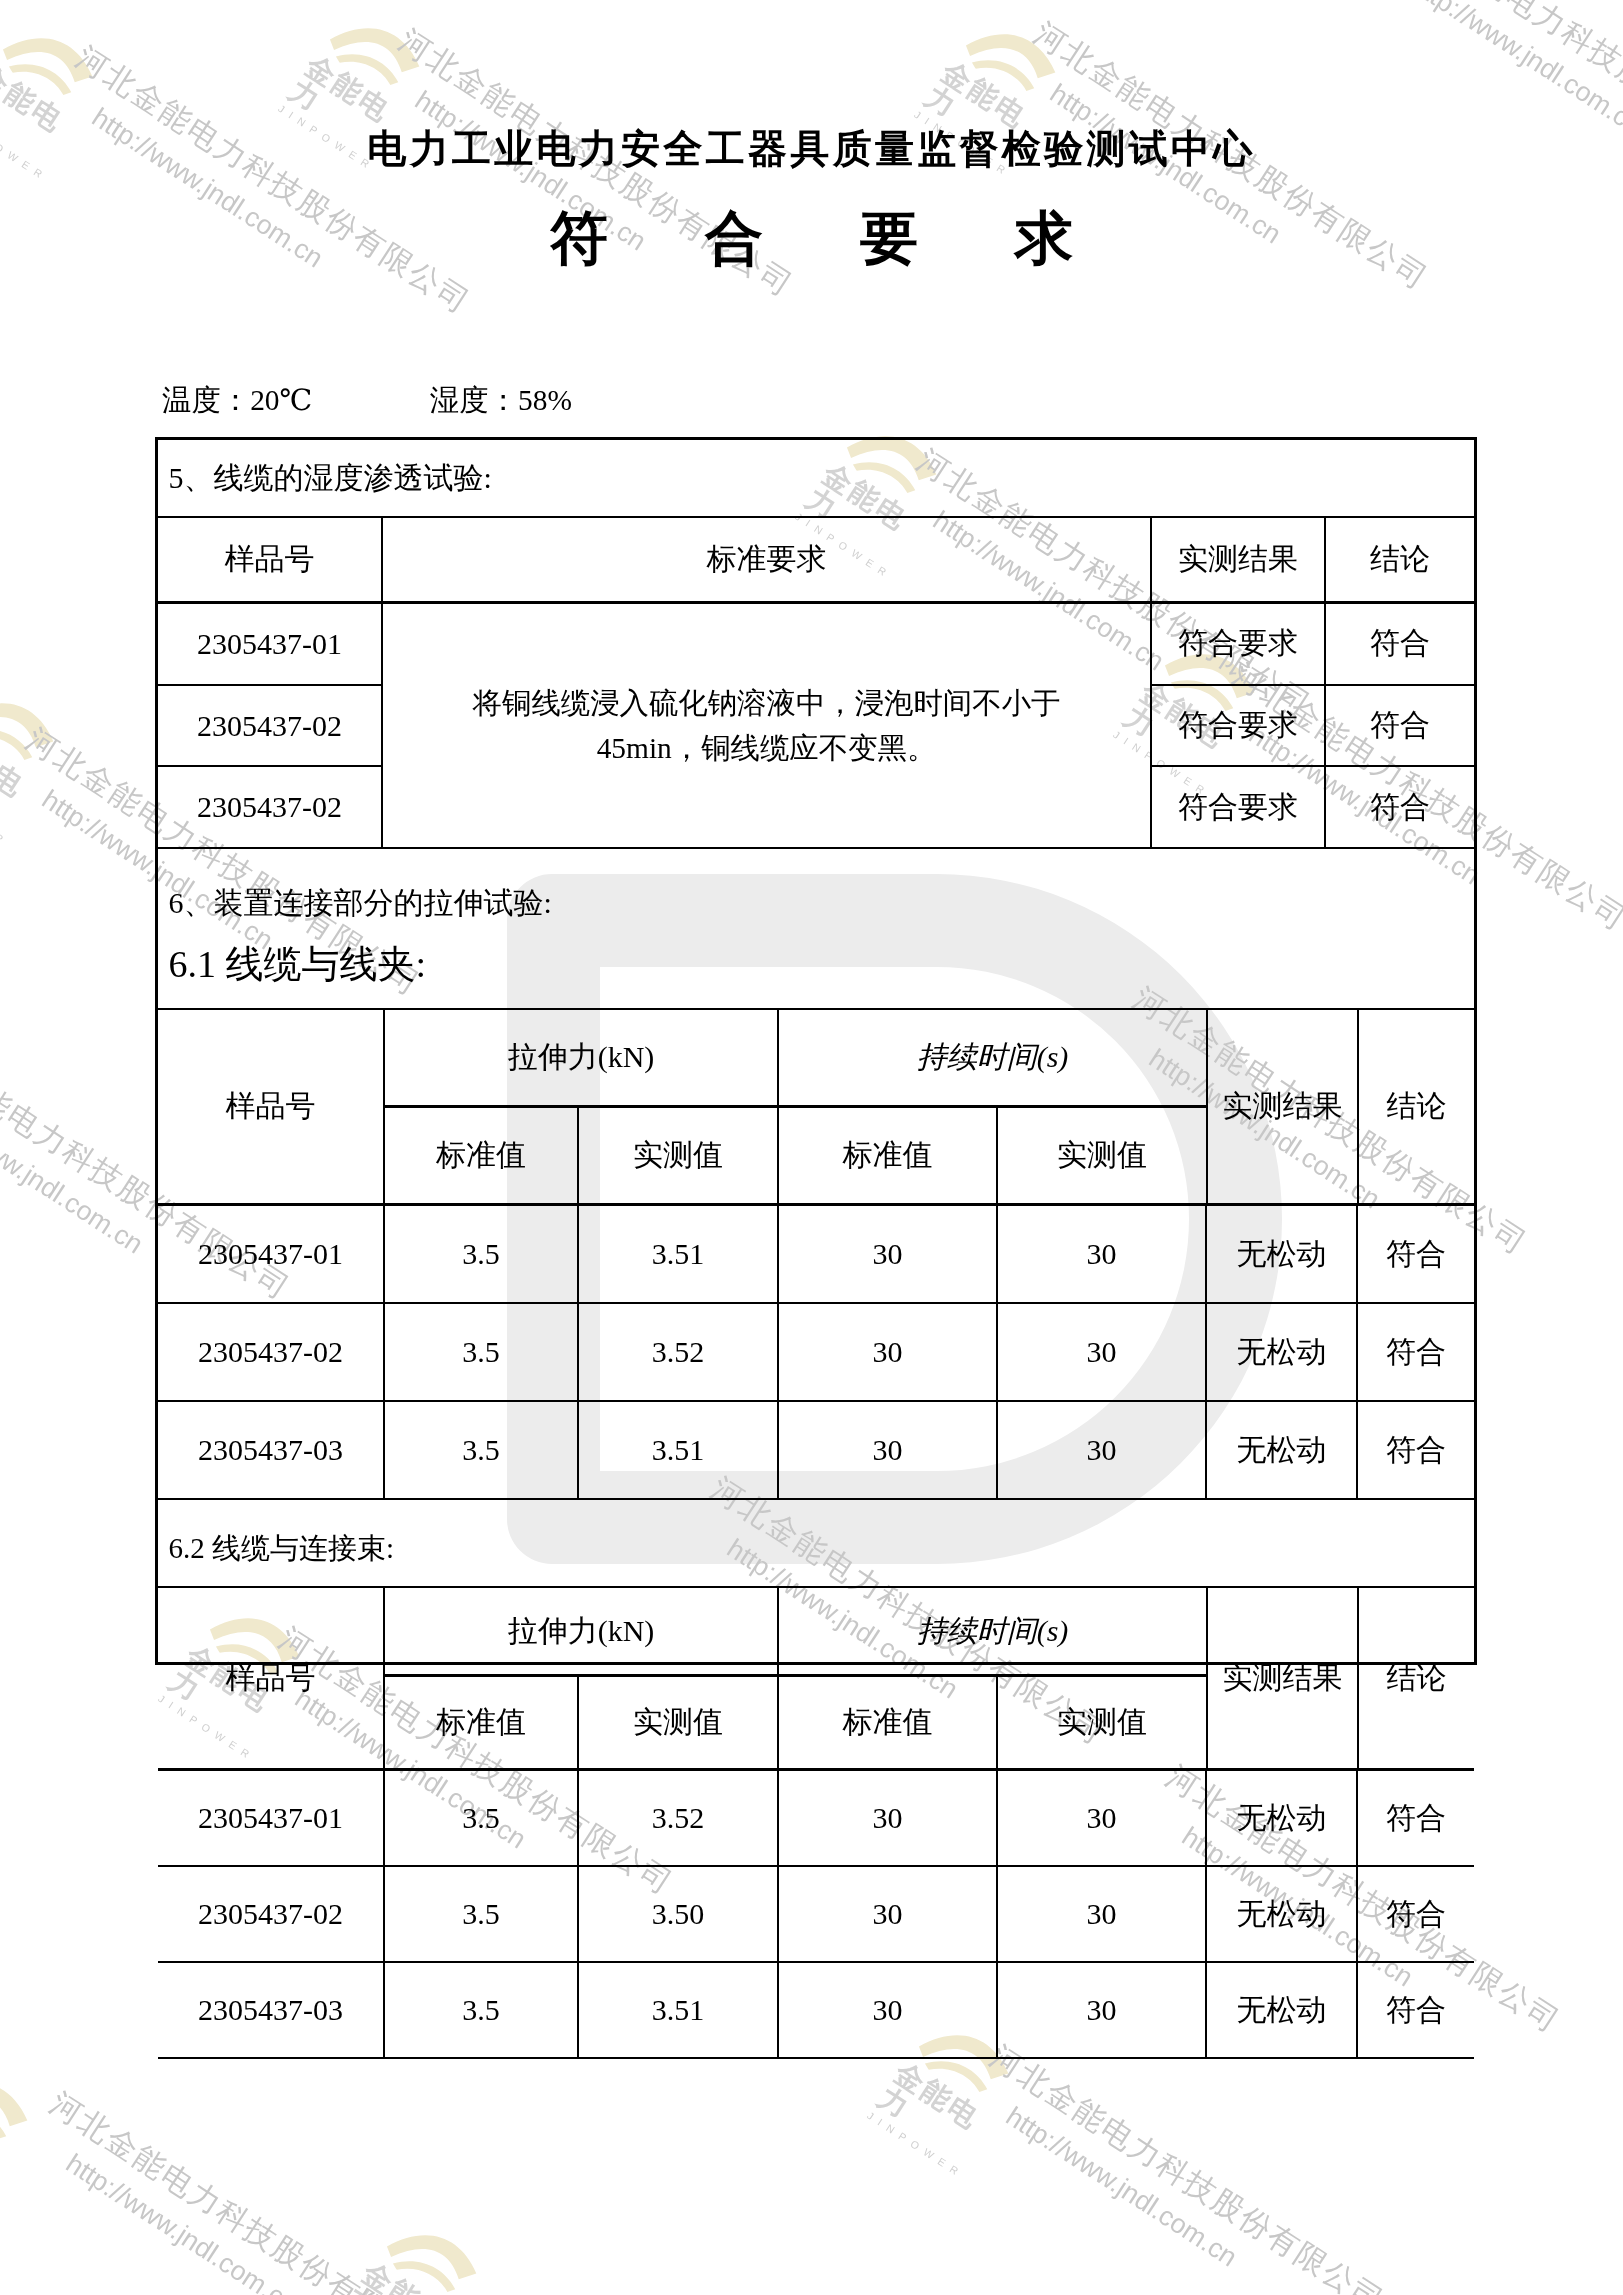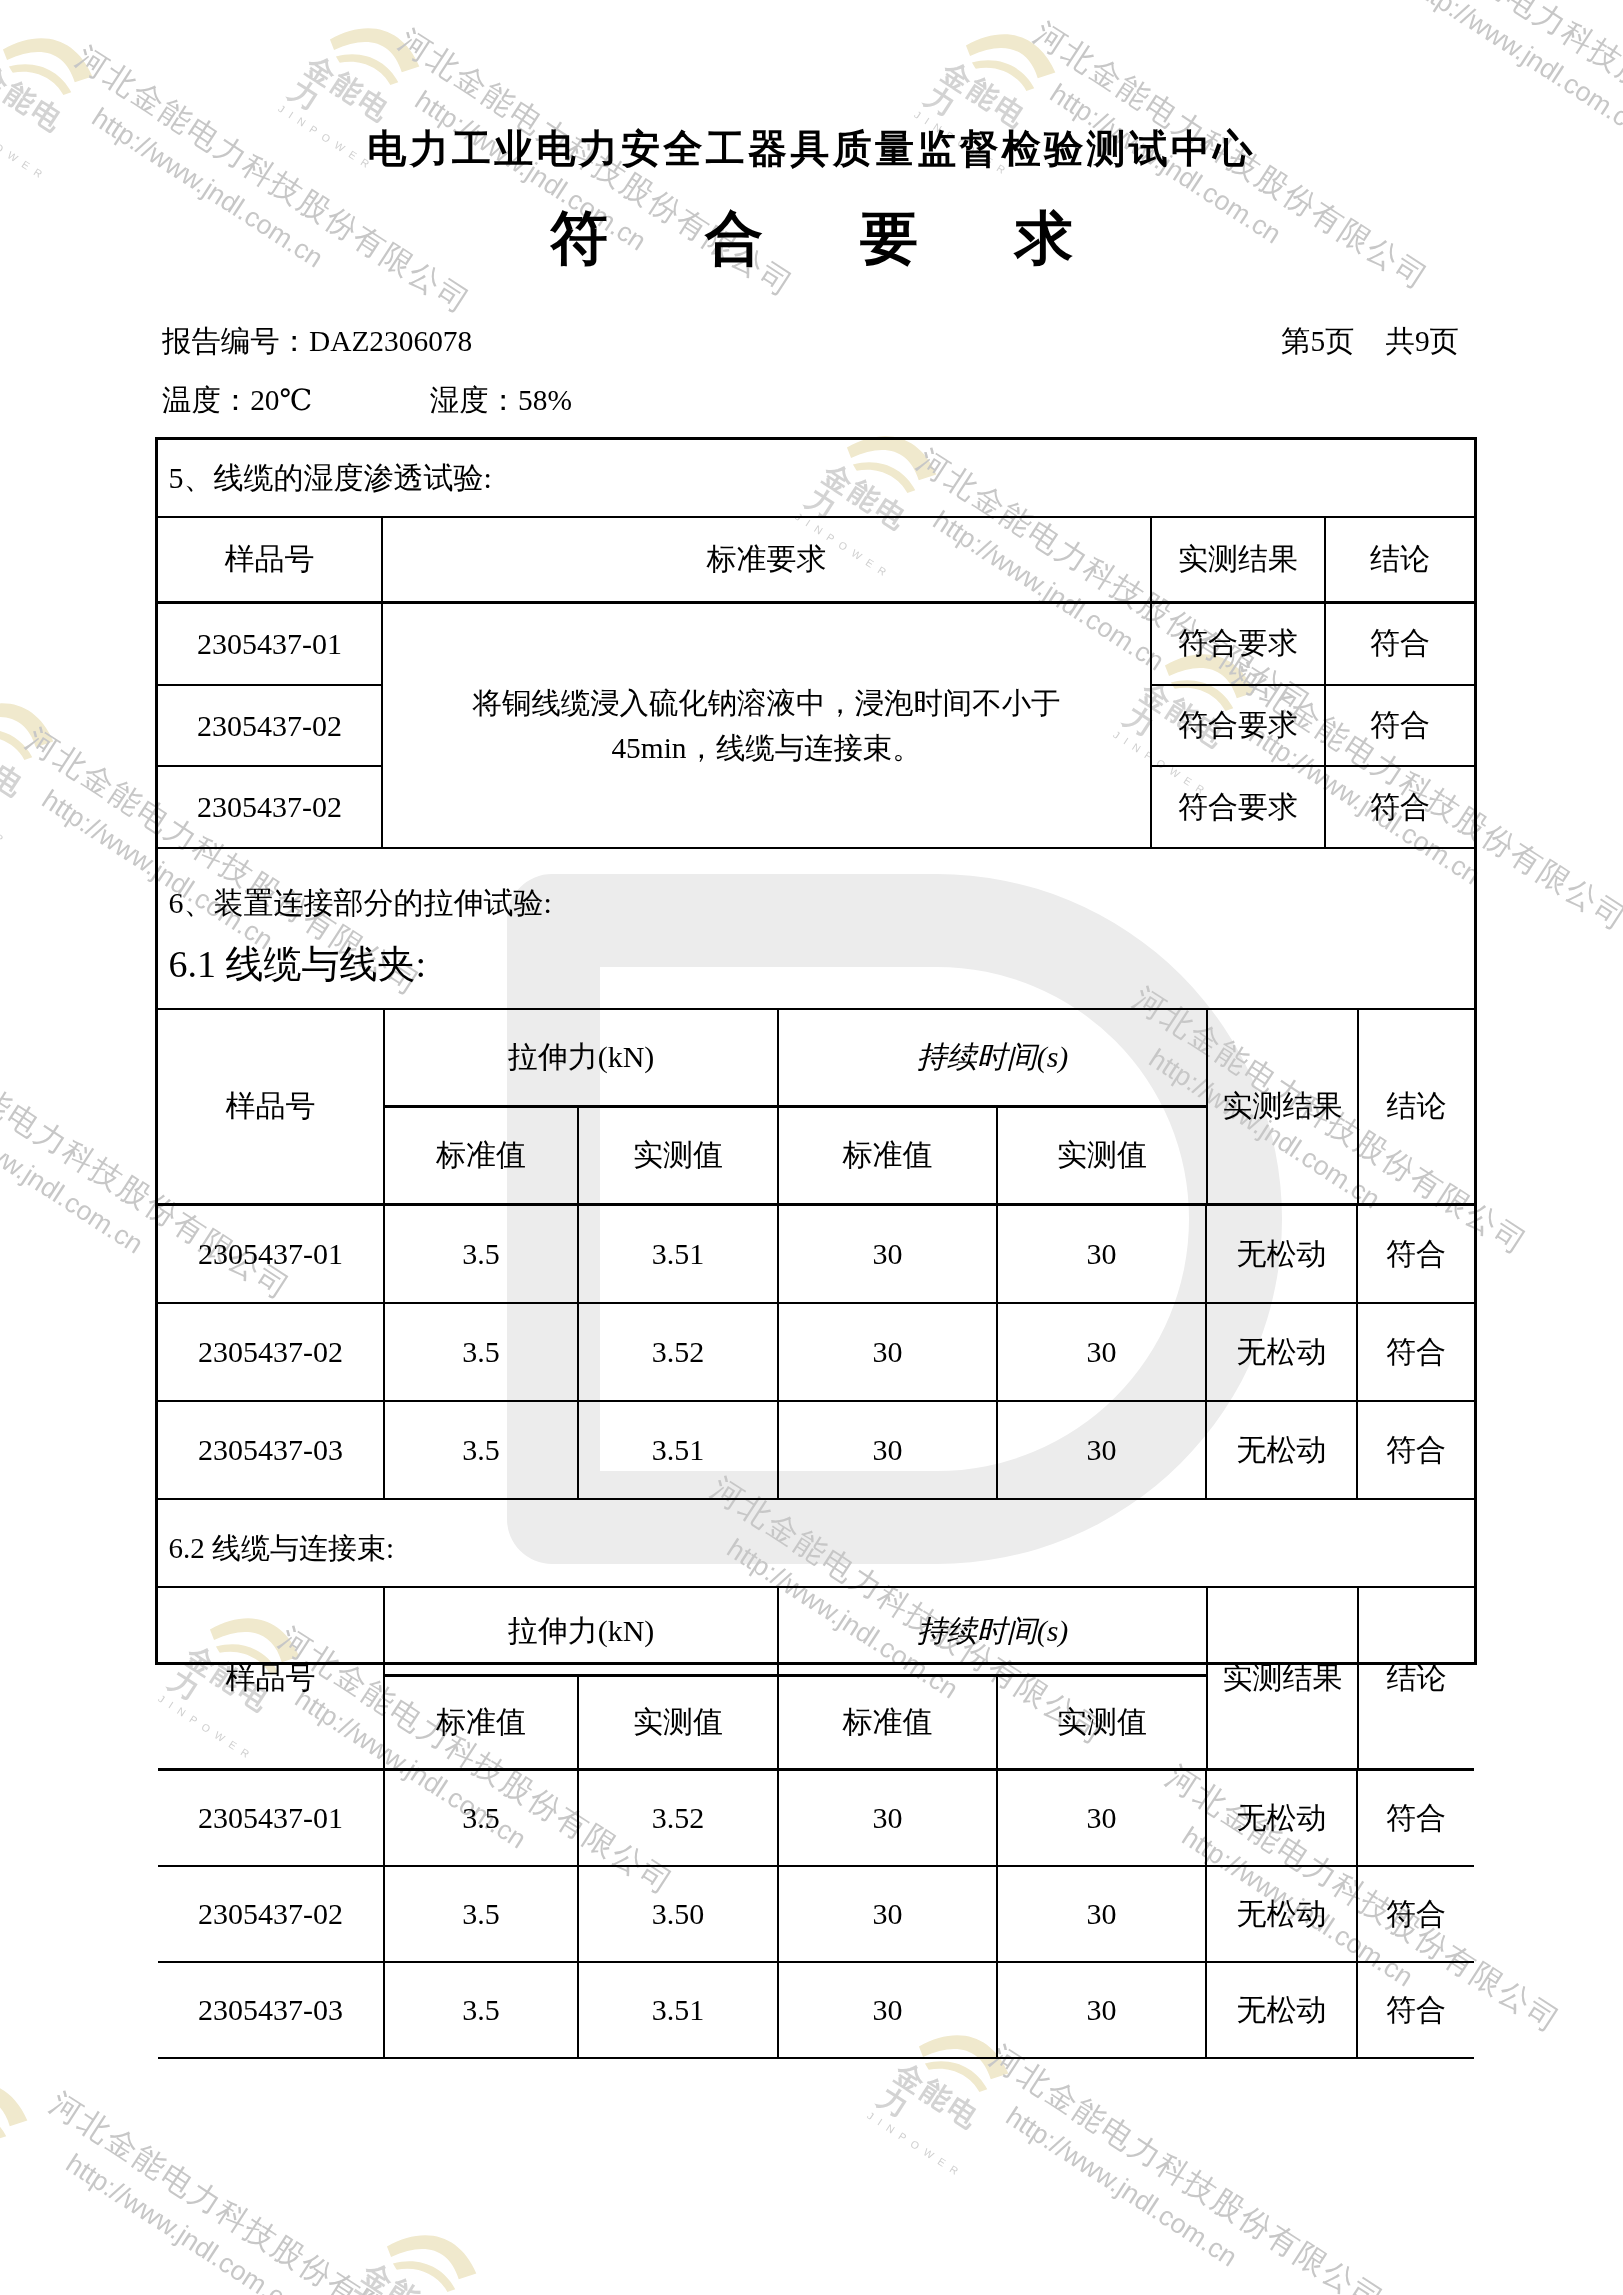--- a/index.html
+++ b/index.html
@@ -242,28 +242,20 @@
       <div class="wm-line1">河北金能电力科技股份有限公司</div>
       <div class="wm-line2">http://www.jndl.com.cn</div>
     </div>
   </div>
 
   <div class="content">
 
     <div class="org-title">电力工业电力安全工器具质量监督检验测试中心</div>
     <div class="report-title">符合要求</div>
 
-    <div class="meta1">
-      <span>
-        <span>报告编号：</span><span>DAZ2306078</span>
-      </span>
-      <span>
-        <span>第5页</span><span class="pg-gap"></span><span>共9页</span>
-      </span>
-    </div>
 
     <div class="meta2">
       <span>
         <span>温度：</span><span>20℃</span>
       </span>
       <span class="hum">
         <span>湿度：</span><span>58%</span>
       </span>
     </div>
 
@@ -279,21 +271,21 @@
       </div>
 
       <div class="row t5-body hb4">
         <div class="t5c1 br col3">
           <div>2305437-01</div>
           <div>2305437-02</div>
           <div>2305437-02</div>
         </div>
         <div class="c br t5c2 merged">
           <span>将铜线缆浸入硫化钠溶液中，浸泡时间不小于</span>
-          <span>45min，线缆与连接束。</span>
+          <span>45min，铜线缆应不变黑。</span>
         </div>
         <div class="t5c3 br col3">
           <div>符合要求</div>
           <div>符合要求</div>
           <div>符合要求</div>
         </div>
         <div class="t5c4 col3">
           <div>符合</div>
           <div>符合</div>
           <div>符合</div>

